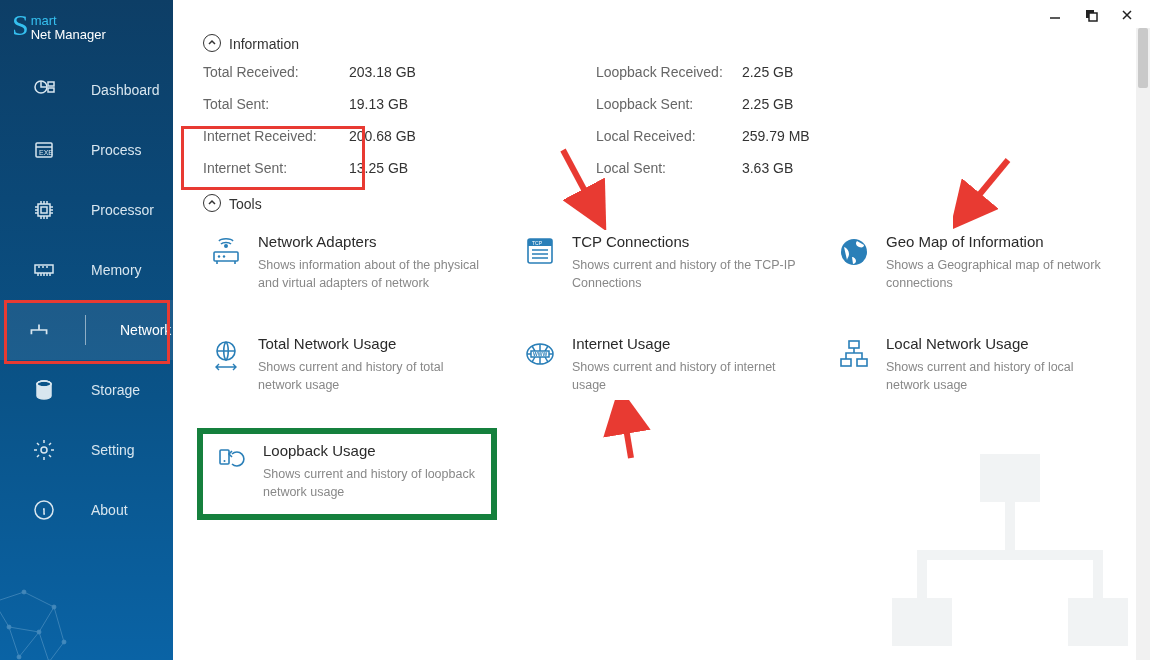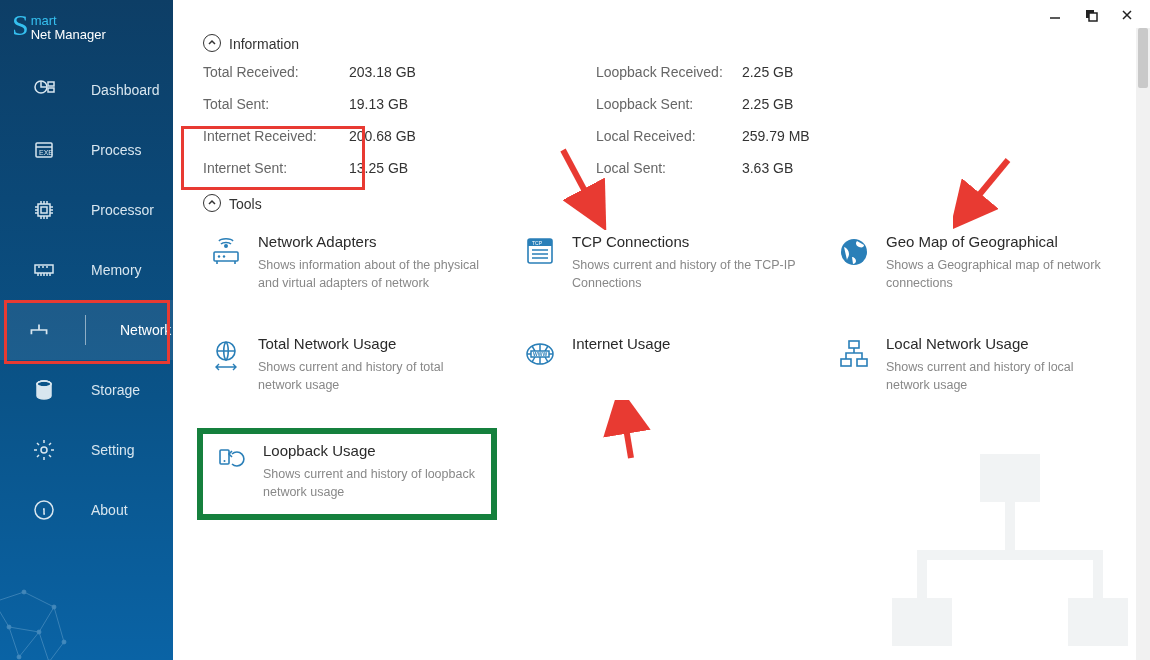--- a/index.html
+++ b/index.html
@@ -259,21 +259,21 @@
           </div>
       </div>
       <div class="tool">
         <div class="ticon">
             <svg width="34" height="34" viewBox="0 0 34 34" fill="#2a7fb8" stroke="none">
               <circle cx="17" cy="17" r="13"></circle>
               <path d="M7 12c3 1 5 4 5 7c0 3-2 4-2 6M20 6c-2 2-1 5 2 6c3 1 5 0 5-2M15 22c2 0 4 2 4 4c0 2-2 3-3 3" fill="#fff"></path>
             </svg>
           </div>
         <div class="tbody">
-            <div class="ttitle">Geo Map of Geographical</div>
+            <div class="ttitle">Geo Map of Information</div>
             <div class="tdesc">Shows a Geographical map of network connections</div>
           </div>
       </div>
       <div class="tool">
         <div class="ticon">
             <svg width="34" height="34" viewBox="0 0 34 34" fill="none" stroke="#2a7fb8" stroke-width="1.6">
               <circle cx="17" cy="14" r="9"></circle>
               <path d="M8 14h18M17 5c3 3 3 15 0 18c-3-3-3-15 0-18"></path>
               <path d="M10 27l-3 3 3 3M24 27l3 3-3 3M7 30h20" stroke-width="1.4"></path>
             </svg>
@@ -287,20 +287,21 @@
         <div class="ticon">
             <svg width="34" height="34" viewBox="0 0 34 34" fill="none" stroke="#2a7fb8" stroke-width="1.5">
               <ellipse cx="17" cy="17" rx="13" ry="10"></ellipse>
               <path d="M4 17h26M17 7v20M9 9c4 5 4 11 0 16M25 9c-4 5-4 11 0 16"></path>
               <rect x="8" y="14" width="18" height="6" fill="#fff" stroke="#2a7fb8"></rect>
               <text x="10" y="18.7" font-size="5" fill="#2a7fb8" stroke="none" font-weight="bold">WWW</text>
             </svg>
           </div>
         <div class="tbody">
             <div class="ttitle">Internet Usage</div>
+            <div class="tdesc">Shows current and history of internet usage</div>
           </div>
       </div>
       <div class="tool">
         <div class="ticon">
             <svg width="34" height="34" viewBox="0 0 34 34" fill="none" stroke="#2a7fb8" stroke-width="1.6">
               <rect x="12" y="4" width="10" height="7"></rect>
               <rect x="4" y="22" width="10" height="7"></rect>
               <rect x="20" y="22" width="10" height="7"></rect>
               <path d="M17 11v5M9 22v-6h16v6"></path>
             </svg>

